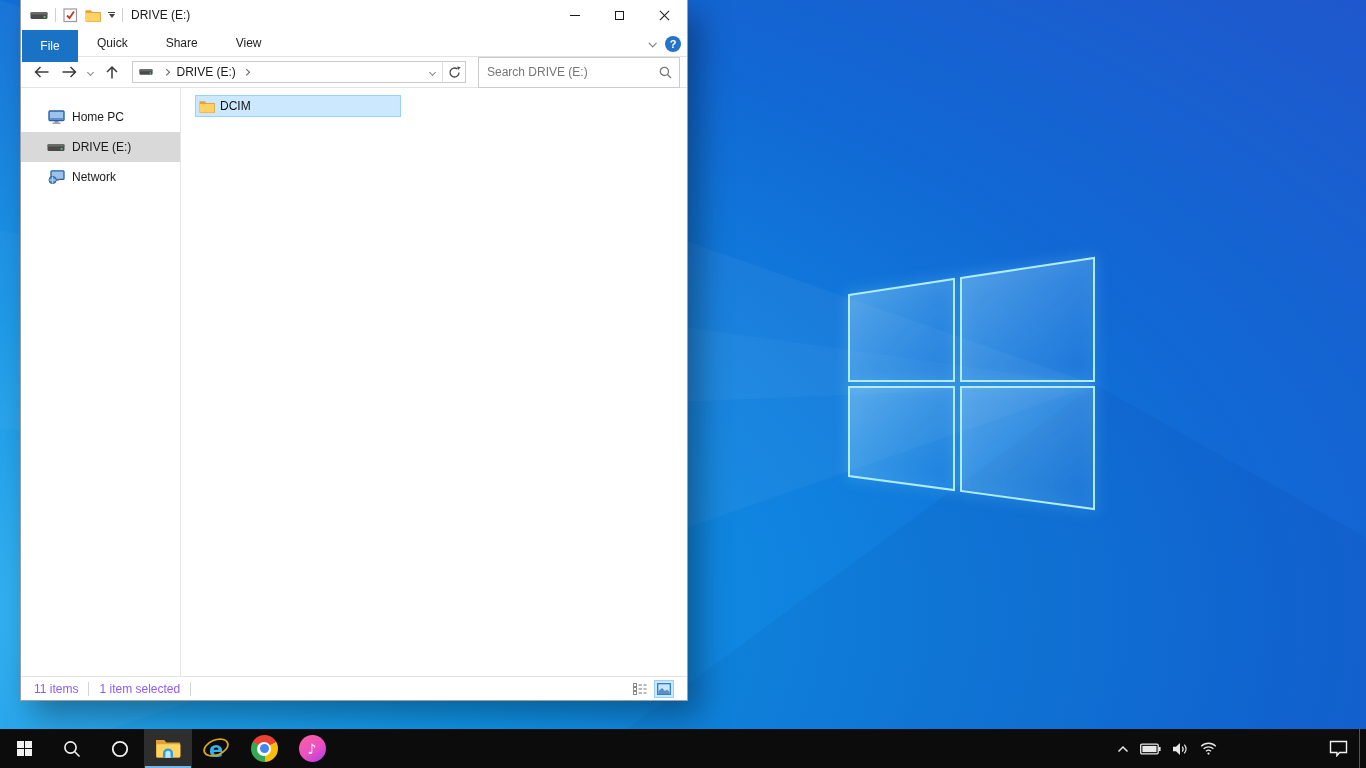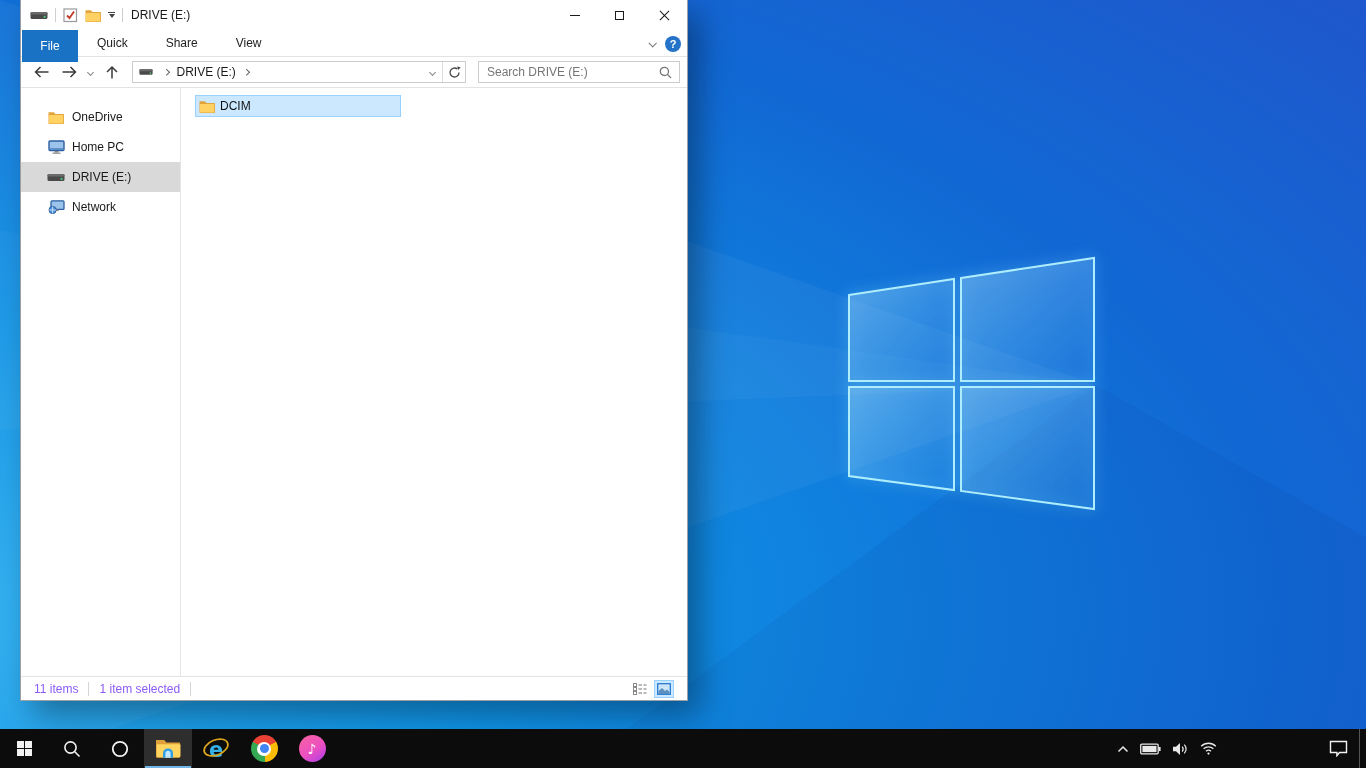--- a/index.html
+++ b/index.html
@@ -51,21 +51,21 @@
   .nav-back { width:30px; margin-left:5px; } .nav-fwd { width:26px; } .nav-chev { width:16px; } .nav-up { width:28px; }
   .chev-sm { width:5px; height:5px; border-right:1.3px solid #888; border-bottom:1.3px solid #888; transform:rotate(45deg); }
   .addr-box { margin-left:6px; width:334px; height:22px; border:1px solid #ccc; display:flex; align-items:center; background:#fff; }
   .addr-icon { margin:0 5px 0 6px; display:flex; }
   .crumb { padding:0 2px; white-space:nowrap; color:#1a1a1a; }
   .crumb-chev { width:4.5px; height:4.5px; border-right:1.2px solid #666; border-bottom:1.2px solid #666; transform:rotate(-45deg); margin:0 6px; }
   .addr-spacer { flex:1; }
   .addr-dd { padding:0 7px; display:flex; align-items:center; height:100%; }
   .addr-sep { width:1px; height:20px; background:#ddd; }
   .refresh-btn { width:22px; height:100%; display:flex; align-items:center; justify-content:center; }
-  .search-box { margin-left:12px; width:202px; height:22px; border:1px solid #ccc; display:flex; align-items:center; background:#fff; }
+  .search-box { margin-left:12px; width:202px; height:31px; border:1px solid #ccc; display:flex; align-items:center; background:#fff; }
   .search-box input { flex:1; border:none; outline:none; font-family:inherit; font-size:12px; padding:0 4px 0 8px; color:#222; background:transparent; }
   .search-box input::placeholder { color:#767676; }
   .search-mag { margin-right:7px; display:flex; }
 
   
   .main { flex:1; display:flex; min-height:0; }
   .sidebar { width:160px; border-right:1px solid #e6e6e6; padding-top:14px; }
   .side-item { height:30px; display:flex; align-items:center; padding-left:26px; cursor:default; }
   .side-item.selected { background:#d9d9d9; }
   .side-item .s-icon { width:18px; display:flex; justify-content:center; }
@@ -243,28 +243,20 @@
           <line x1="8.5" y1="8.5" x2="12" y2="12" stroke="#777" stroke-width="1.3"></line>
         </svg>
       </span>
     </div>
   </div>
 
   <div class="main">
     <div class="sidebar">
 
 
-      <div class="side-item">
-        <span class="s-icon">
-          <svg width="16" height="13">
-              <use href="#sym-folder"></use>
-            </svg>
-        </span>
-        <span class="s-label">OneDrive</span>
-      </div>
 
       <div class="side-item">
         <span class="s-icon">
           <svg width="17" height="14" viewBox="0 0 17 14">
             <rect x="1" y="1" width="15" height="9.5" rx="1" fill="#9cc3ea" stroke="#2b5fa3" stroke-width="1.4"></rect>
             <rect x="1.8" y="8" width="13.4" height="2" fill="#5e8fc9"></rect>
             <rect x="6.5" y="11" width="4" height="1.6" fill="#8a8a8a"></rect>
             <rect x="4.5" y="12.6" width="8" height="1.2" fill="#8a8a8a"></rect>
           </svg>
         </span>

